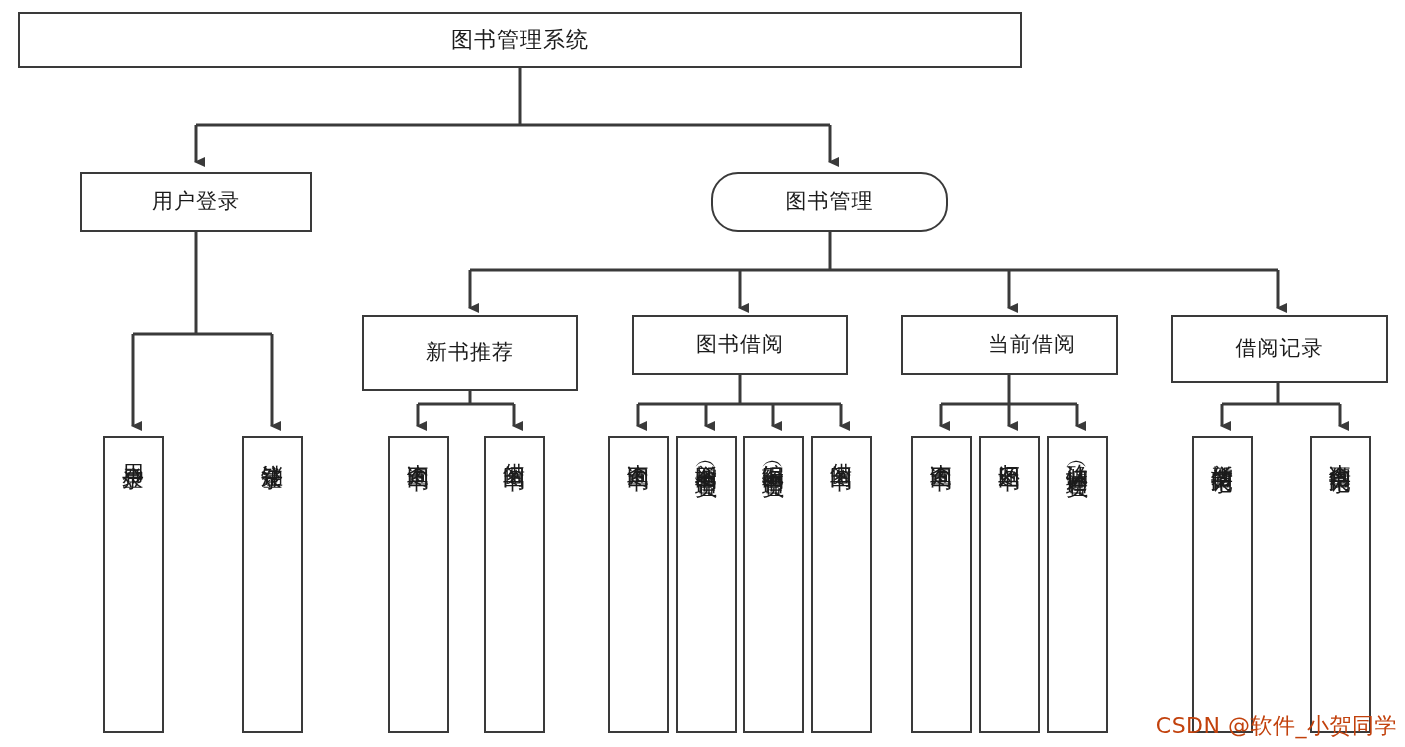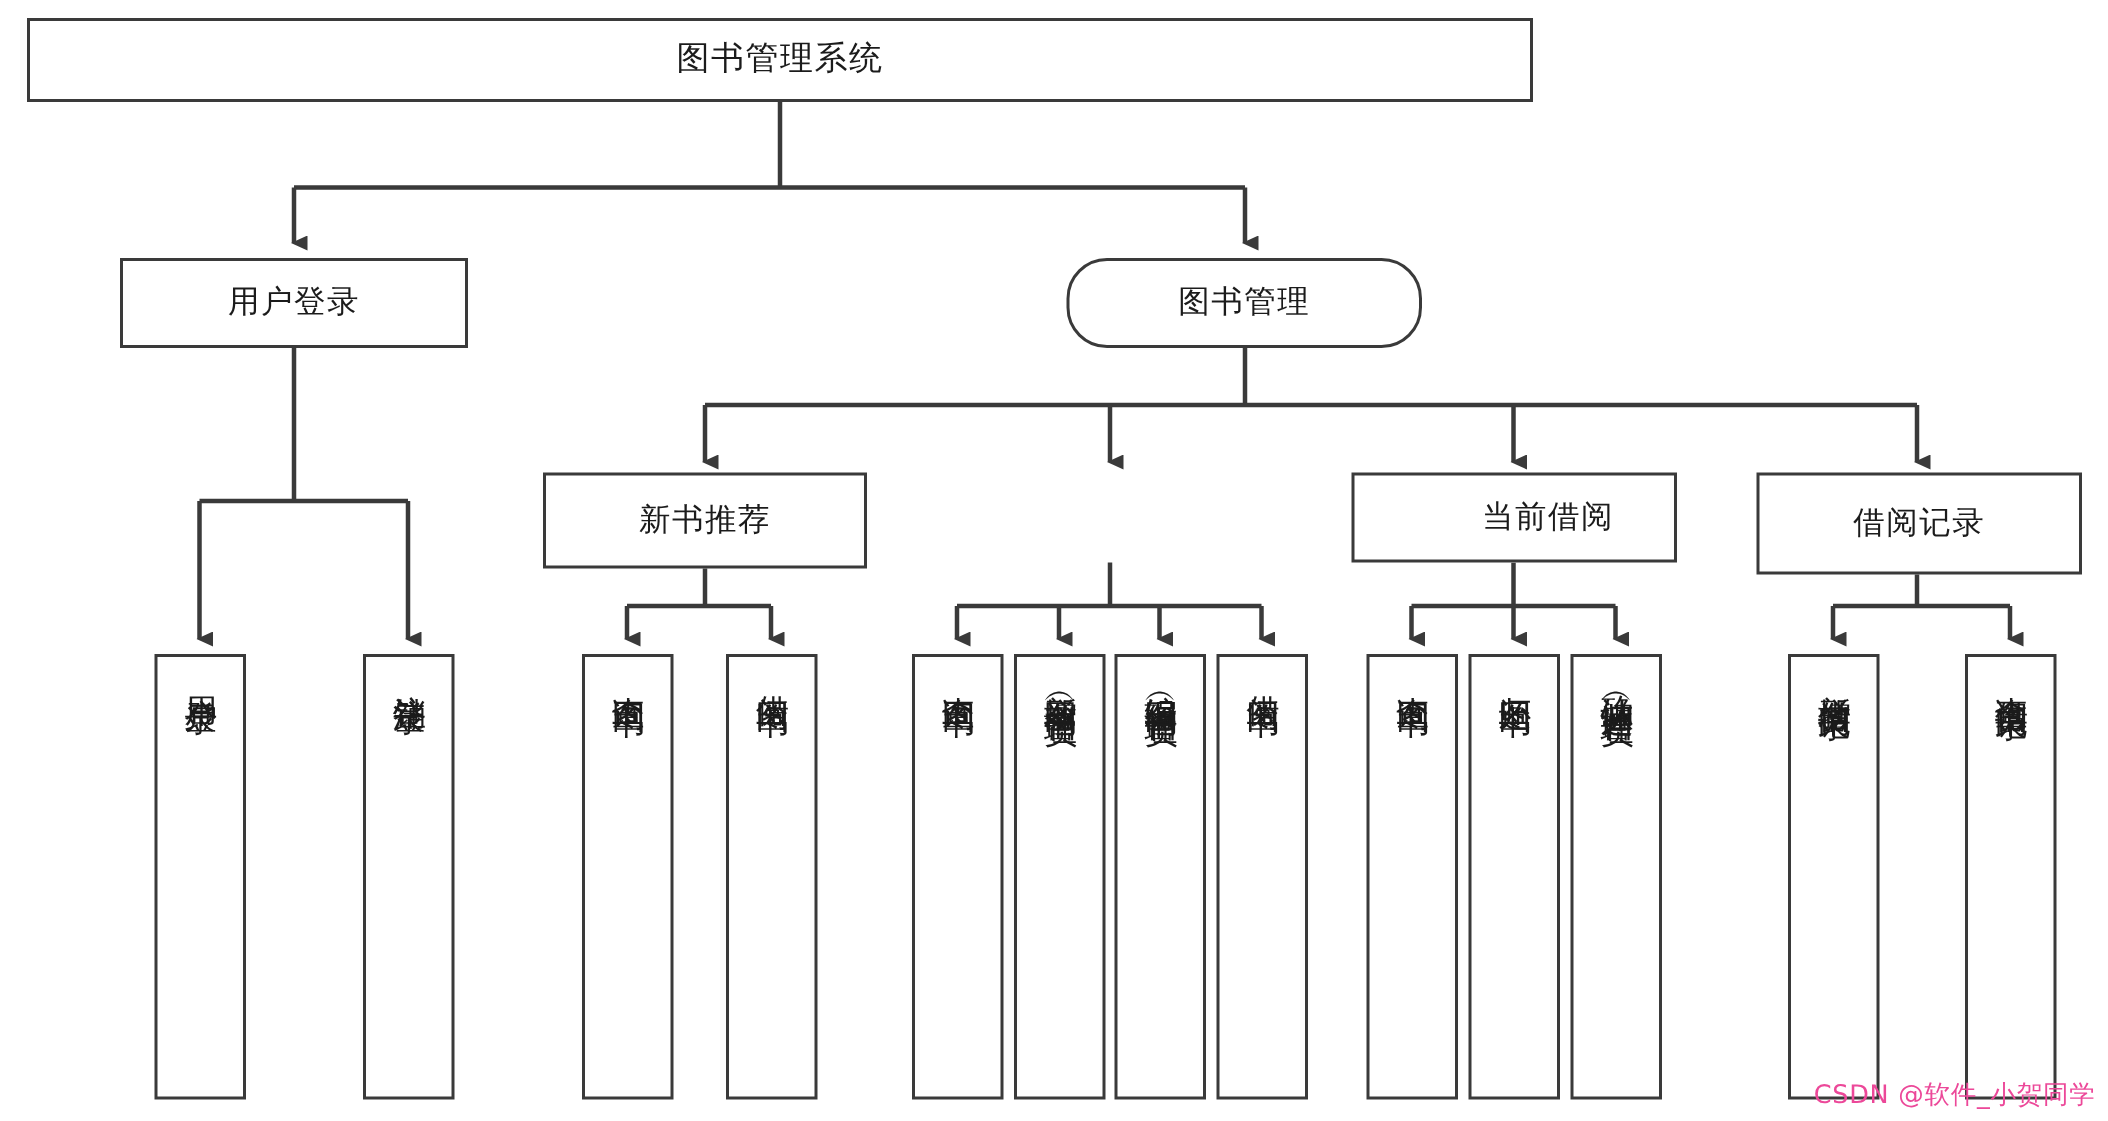--- a/index.html
+++ b/index.html
@@ -59,22 +59,22 @@
     text-orientation: upright;
     font-size: 22px;
     line-height: 1.32;
     letter-spacing: 2px;
     white-space: nowrap;
   }
   #watermark {
     position: absolute;
     right: 8px;
     bottom: 6px;
-    font-size: 17px;
-    color: #ec4899;
+    font-size: 22px;
+    color: #c2410c;
     letter-spacing: 0.5px;
     white-space: nowrap;
   }
 </style>
 </head>
 <body>
 
 <div id="canvas">
 
   <svg class="wires" viewBox="0 0 1405 747">
@@ -132,24 +132,27 @@
   </div>
 
   <div class="node horiz" style="left:80px; top:172px; width:232px; height:60px;">
     <span class="label">用户登录</span>
   </div>
 
   <div class="node horiz" style="left:711px; top:172px; width:237px; height:60px;border-radius:27px;">
     <span class="label">图书管理</span>
   </div>
 
-  <div class="node horiz" style="left:362px; top:315px; width:216px; height:64px;">
+  <div class="node horiz" style="left:362px; top:315px; width:216px; height:76px;">
     <span class="label">新书推荐</span>
   </div>
 
+  <div class="node horiz" style="left:632px; top:315px; width:216px; height:60px;">
+    <span class="label">图书借阅</span>
+  </div>
 
   <div class="node horiz" style="left:901px; top:315px; width:217px; height:60px;padding-left:45px;">
     <span class="label">当前借阅</span>
   </div>
 
   <div class="node horiz" style="left:1171px; top:315px; width:217px; height:68px;">
     <span class="label">借阅记录</span>
   </div>
 
   <div class="node leaf" style="left:103px; top:436px; width:61px; height:297px;">

